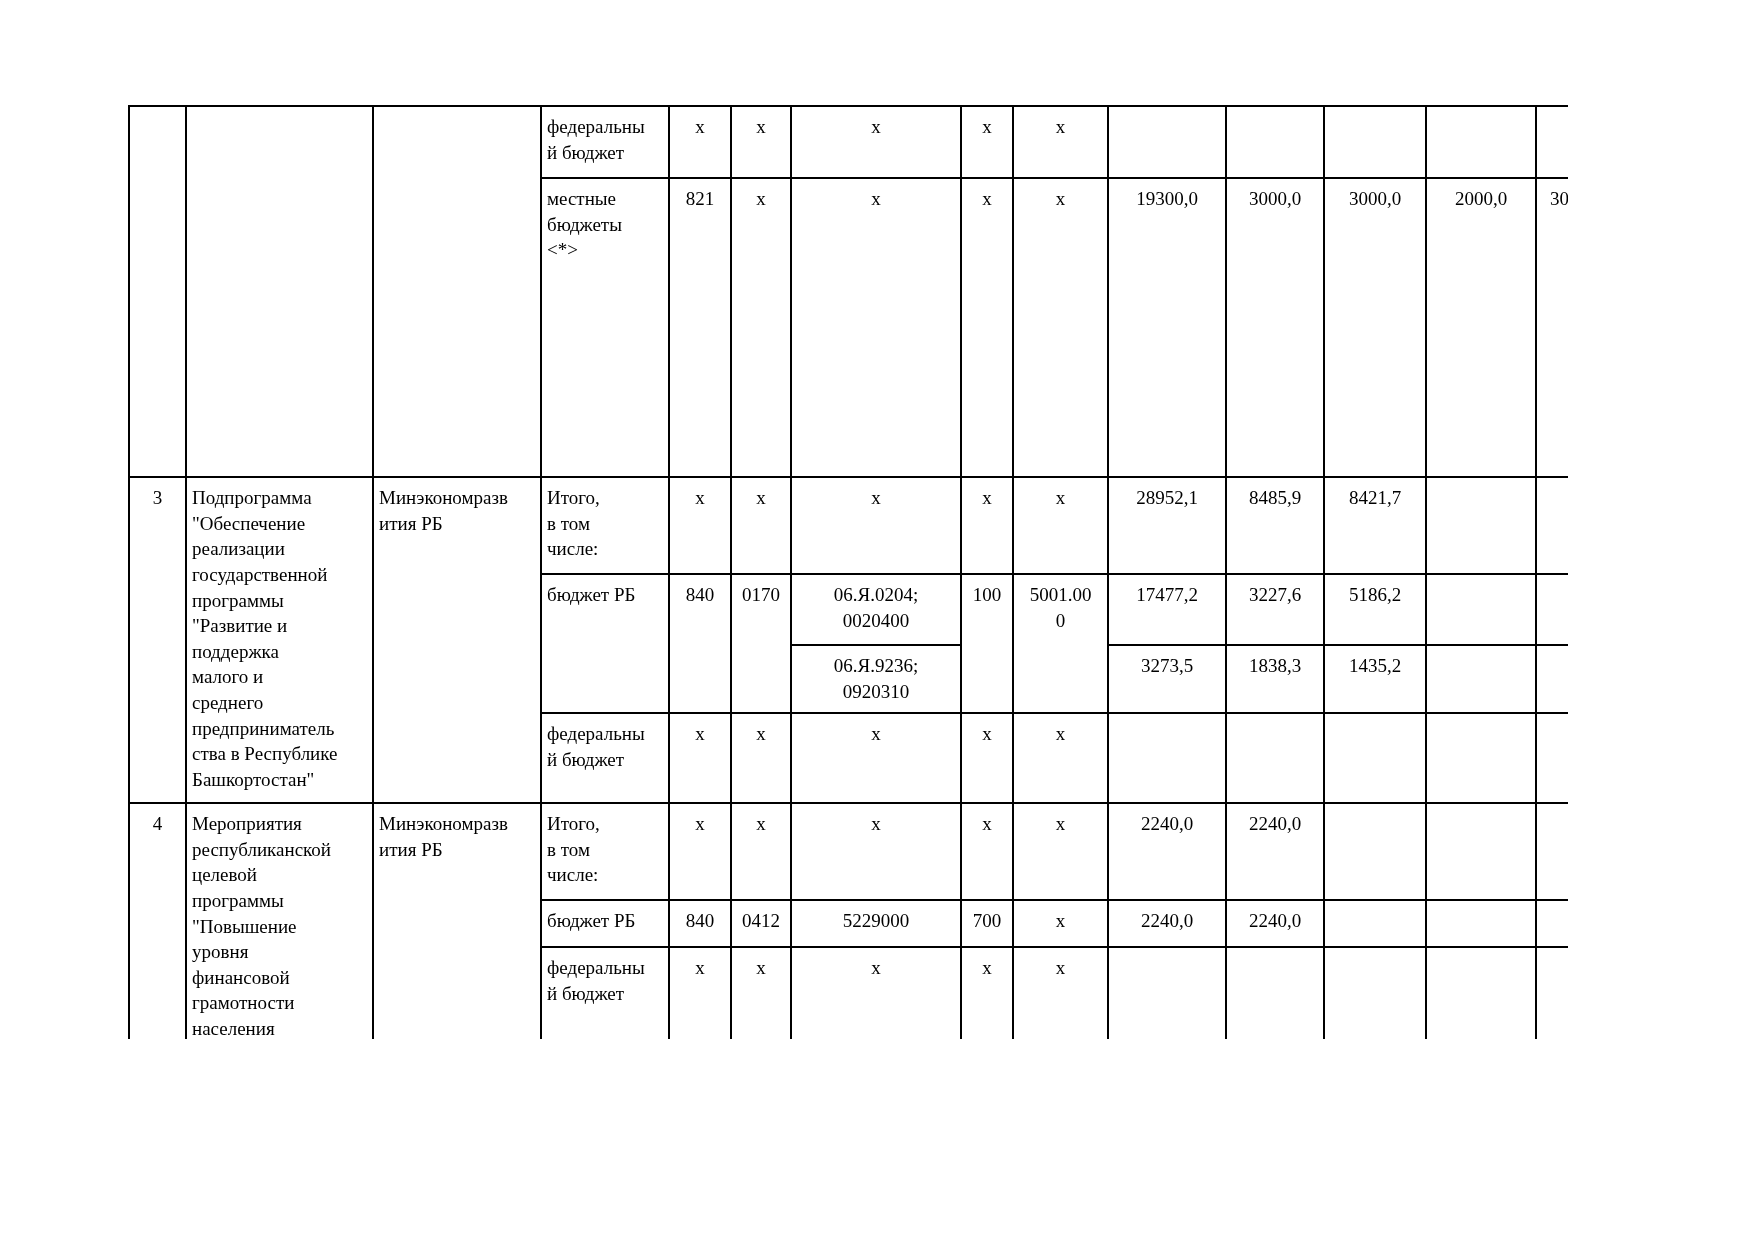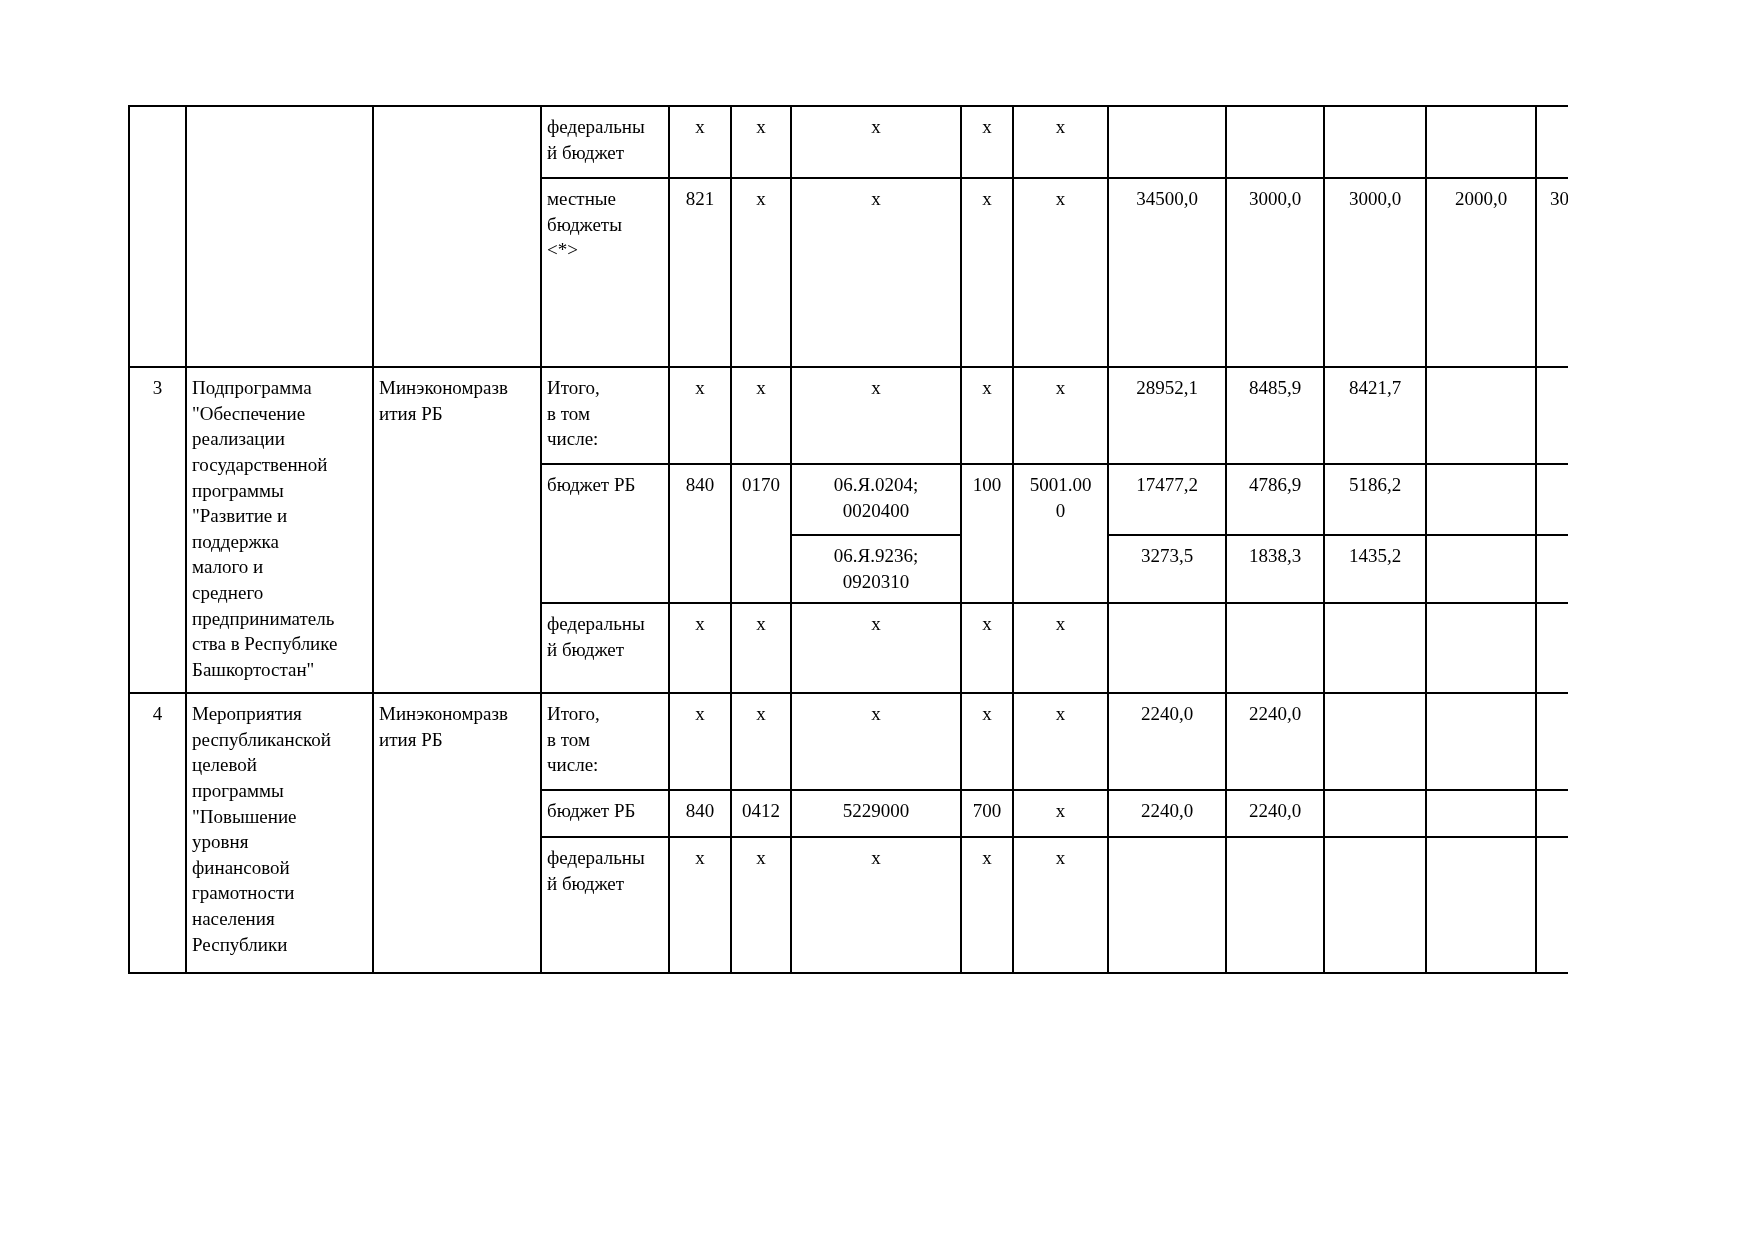--- a/index.html
+++ b/index.html
@@ -77,30 +77,30 @@
         <td>x</td>
         <td>x</td>
         <td>x</td>
         <td></td>
         <td></td>
         <td></td>
         <td></td>
         <td></td>
       </tr>
 
-      <tr style="height:189px">
+      <tr style="height:299px">
         <td class="tl">местные
 бюджеты
 &lt;*&gt;</td>
         <td>821</td>
         <td>x</td>
         <td>x</td>
         <td>x</td>
         <td>x</td>
-        <td>34500,0</td>
+        <td>19300,0</td>
         <td>3000,0</td>
         <td>3000,0</td>
         <td>2000,0</td>
         <td>3000,0</td>
       </tr>
 
       <tr style="height:97px">
         <td rowspan="4">3</td>
         <td rowspan="4" class="tl">Подпрограмма
 "Обеспечение
@@ -134,21 +134,21 @@
       <tr style="height:71px">
         <td rowspan="2" class="tl">бюджет РБ</td>
         <td rowspan="2">840</td>
         <td rowspan="2">0170</td>
         <td>06.Я.0204;
 0020400</td>
         <td rowspan="2">100</td>
         <td rowspan="2">5001.00
 0</td>
         <td>17477,2</td>
-        <td>4786,9</td>
+        <td>3227,6</td>
         <td>5186,2</td>
         <td></td>
         <td></td>
       </tr>
 
       <tr style="height:68px">
         <td>06.Я.9236;
 0920310</td>
         <td>3273,5</td>
         <td>1838,3</td>

